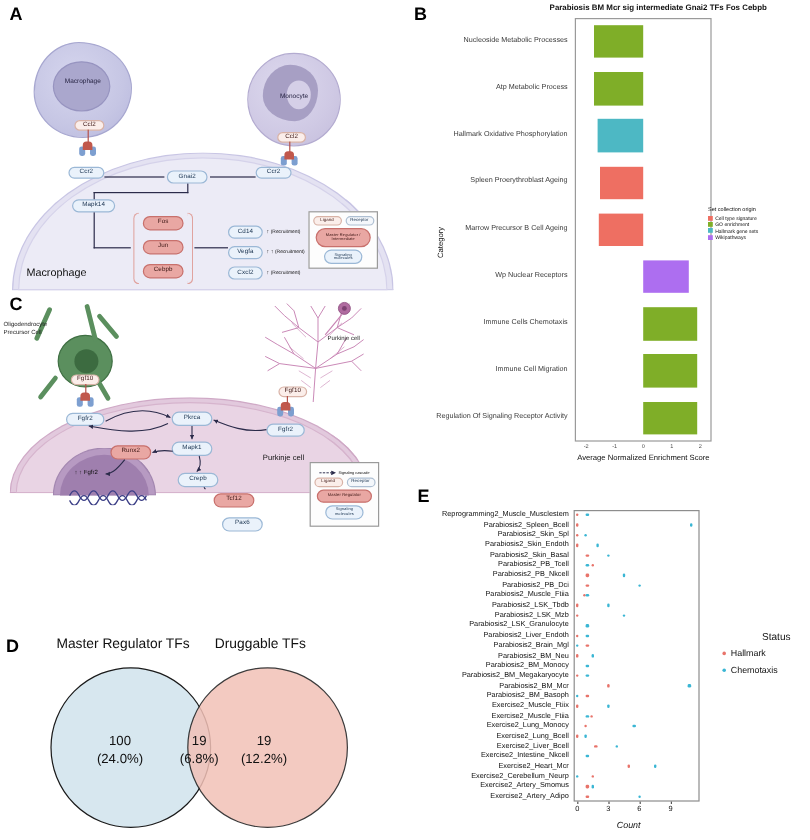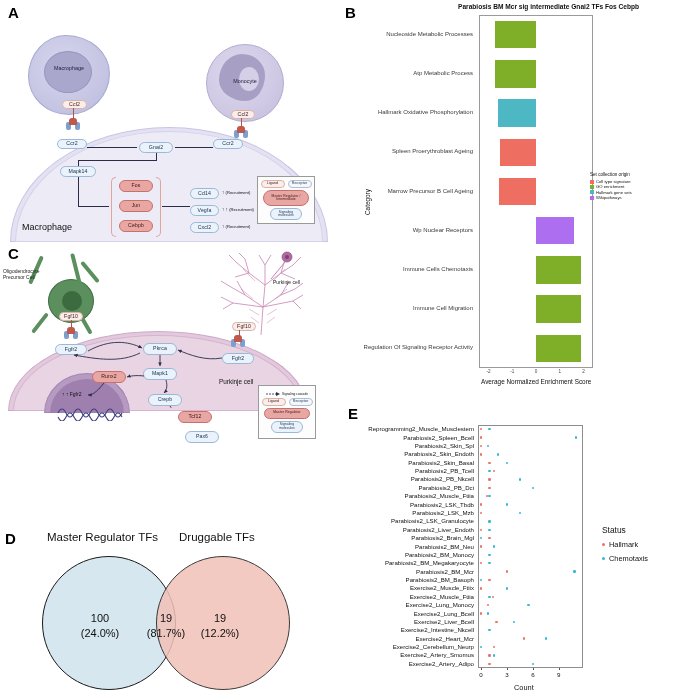--- a/index.html
+++ b/index.html
@@ -69,21 +69,21 @@
   .venn-num { position:absolute; text-align:center; font-size:11px; color:#111; line-height:1.35; white-space:nowrap;}
   .venn-head { position:absolute; font-size:11.5px; color:#111; white-space:nowrap; }
 
   
   .e-frame { position:absolute; border:1px solid #8d8d8d; background:#fff; }
   .e-label { position:absolute; font-size:6.1px; color:#111; text-align:right; white-space:nowrap; line-height:1; }
   .e-dot { position:absolute; width:2.4px; height:2.4px; border-radius:50%; }
   .e-tick { position:absolute; font-size:6.2px; color:#111; text-align:center; }
   .e-tickmark { position:absolute; width:1px; height:2px; background:#555; }
   .e-axtitle { position:absolute; font-size:7.4px; color:#111; }
-  .e-leg-title { position:absolute; font-size:8.4px; color:#111; }
+  .e-leg-title { position:absolute; font-size:8.4px; color:#111;margin-left:33px; }
   .e-leg-item { position:absolute; font-size:7.4px; color:#111; display:flex; align-items:center; gap:4px; white-space:nowrap;}
 </style>
 </head>
 <body>
 
 <div class="panel" id="panelA" style="left:0;top:0;width:340px;height:245px;">
   <div class="plabel" style="position:absolute;left:8px;top:4px;">A</div>
 
   <div class="bigcell" style="left:10px;top:127px;width:318px;height:115px;"></div>
   <div class="bigcell" style="left:15px;top:131px;width:308px;height:111px;background:#ecebf6;border:1px solid #d5d2ea;"></div>
@@ -419,21 +419,21 @@
 
   <div class="venn-circle" style="left:42px;top:48px;width:134px;height:134px;background:#d7e7ef;"></div>
   <div class="venn-circle" style="left:156px;top:48px;width:134px;height:134px;background:#f2c1b7;opacity:.85;"></div>
 
   <div class="venn-num" style="left:70px;top:103px;width:60px;">
     <span>100</span><br>
     <span>(24.0%)</span>
   </div>
   <div class="venn-num" style="left:136px;top:103px;width:60px;">
     <span>19</span><br>
-    <span>(81.7%)</span>
+    <span>(6.8%)</span>
   </div>
   <div class="venn-num" style="left:190px;top:103px;width:60px;">
     <span>19</span><br>
     <span>(12.2%)</span>
   </div>
 </div>
 
 <div class="panel" id="panelE" style="left:340px;top:400px;width:335px;height:300px;">
   <div class="plabel" style="position:absolute;left:8px;top:5px;">E</div>
   <div class="e-frame" style="left:138px;top:25px;width:105px;height:243px;"></div>
@@ -528,21 +528,21 @@
   <div id="e-xticks" style="position:absolute;left:138px;top:268px;width:105px;height:14px;">
       <div class="e-tickmark" style="left: 3.02469px; top: 0px;"></div>
       <div class="e-tick" style="left: -4.97531px; top: 3px; width: 16px;">0</div>
       <div class="e-tickmark" style="left: 28.9506px; top: 0px;"></div>
       <div class="e-tick" style="left: 20.9506px; top: 3px; width: 16px;">3</div>
       <div class="e-tickmark" style="left: 54.8765px; top: 0px;"></div>
       <div class="e-tick" style="left: 46.8765px; top: 3px; width: 16px;">6</div>
       <div class="e-tickmark" style="left: 80.8025px; top: 0px;"></div>
       <div class="e-tick" style="left: 72.8025px; top: 3px; width: 16px;">9</div>
     </div>
-  <div class="e-axtitle" style="left:174px;top:283px;">Count</div>
+  <div class="e-axtitle" style="left:174px;top:283px;font-style:italic;">Count</div>
   <div class="e-leg-title" style="left:262px;top:125px;">Status</div>
   <div id="e-legend" style="position:absolute;left:262px;top:140px;width:75px;height:30px;">
       <div class="e-leg-item" style="left: 0px; top: 0px;">
         <span style="width:3px;height:3px;border-radius:50%;background:#e8736a;display:inline-block;"></span>
         <span>Hallmark</span>
       </div>
       <div class="e-leg-item" style="left: 0px; top: 14px;">
         <span style="width:3px;height:3px;border-radius:50%;background:#3ab6d4;display:inline-block;"></span>
         <span>Chemotaxis</span>
       </div>

